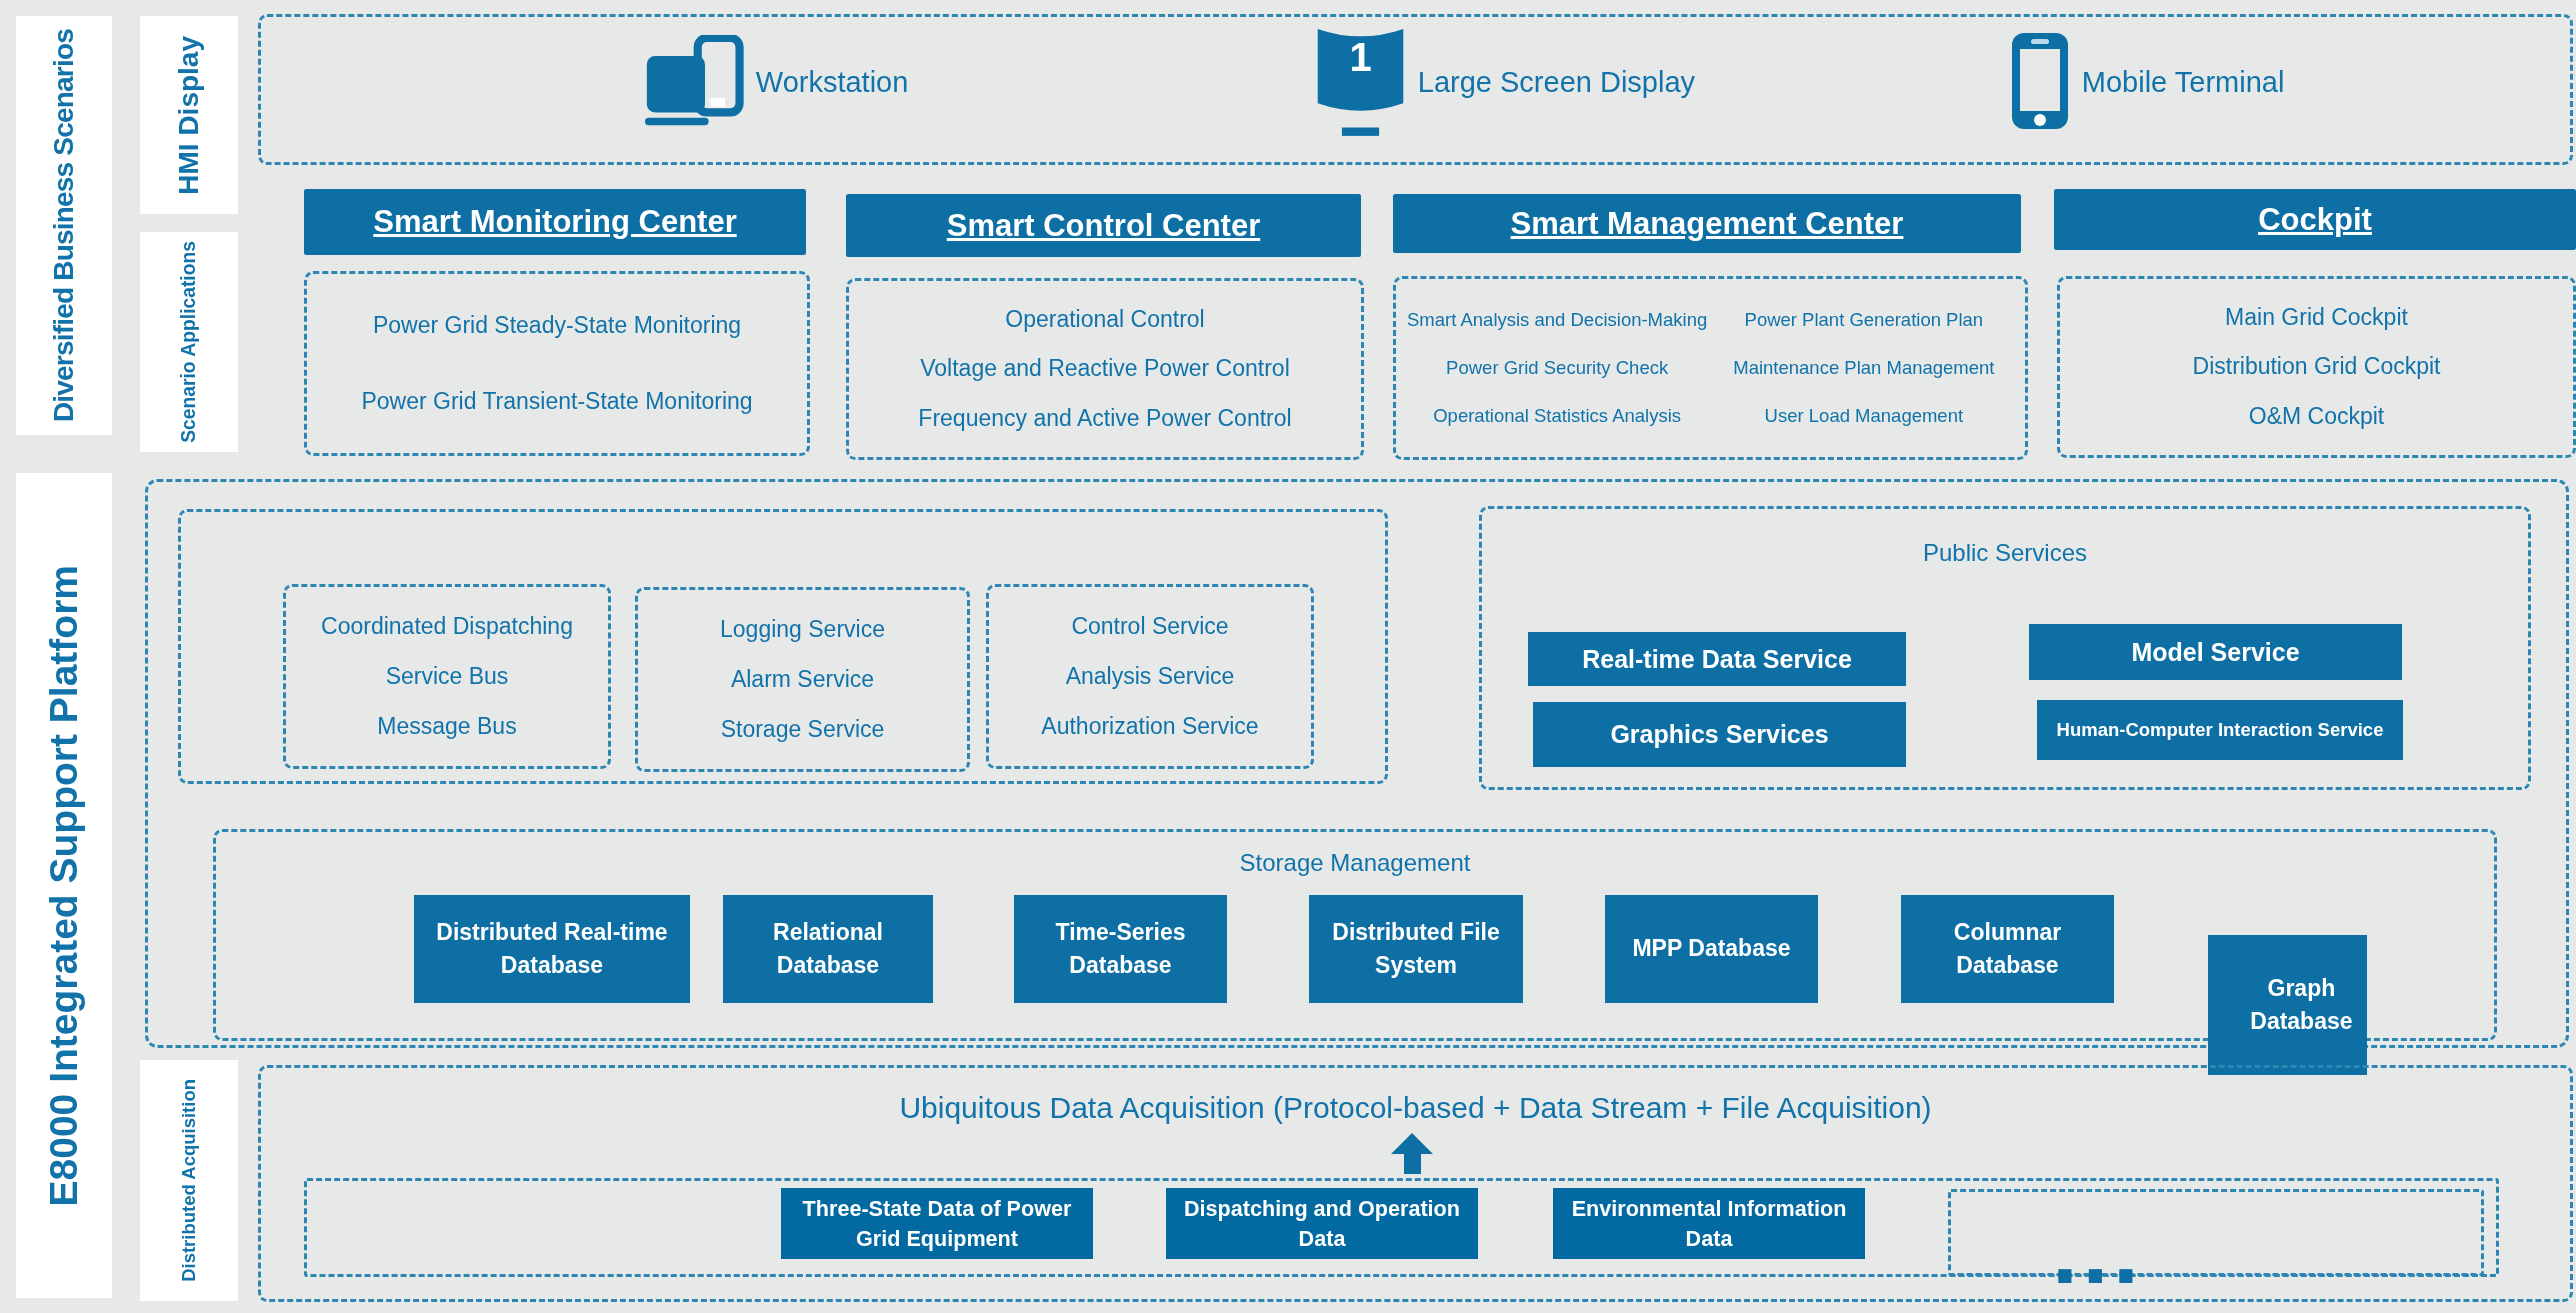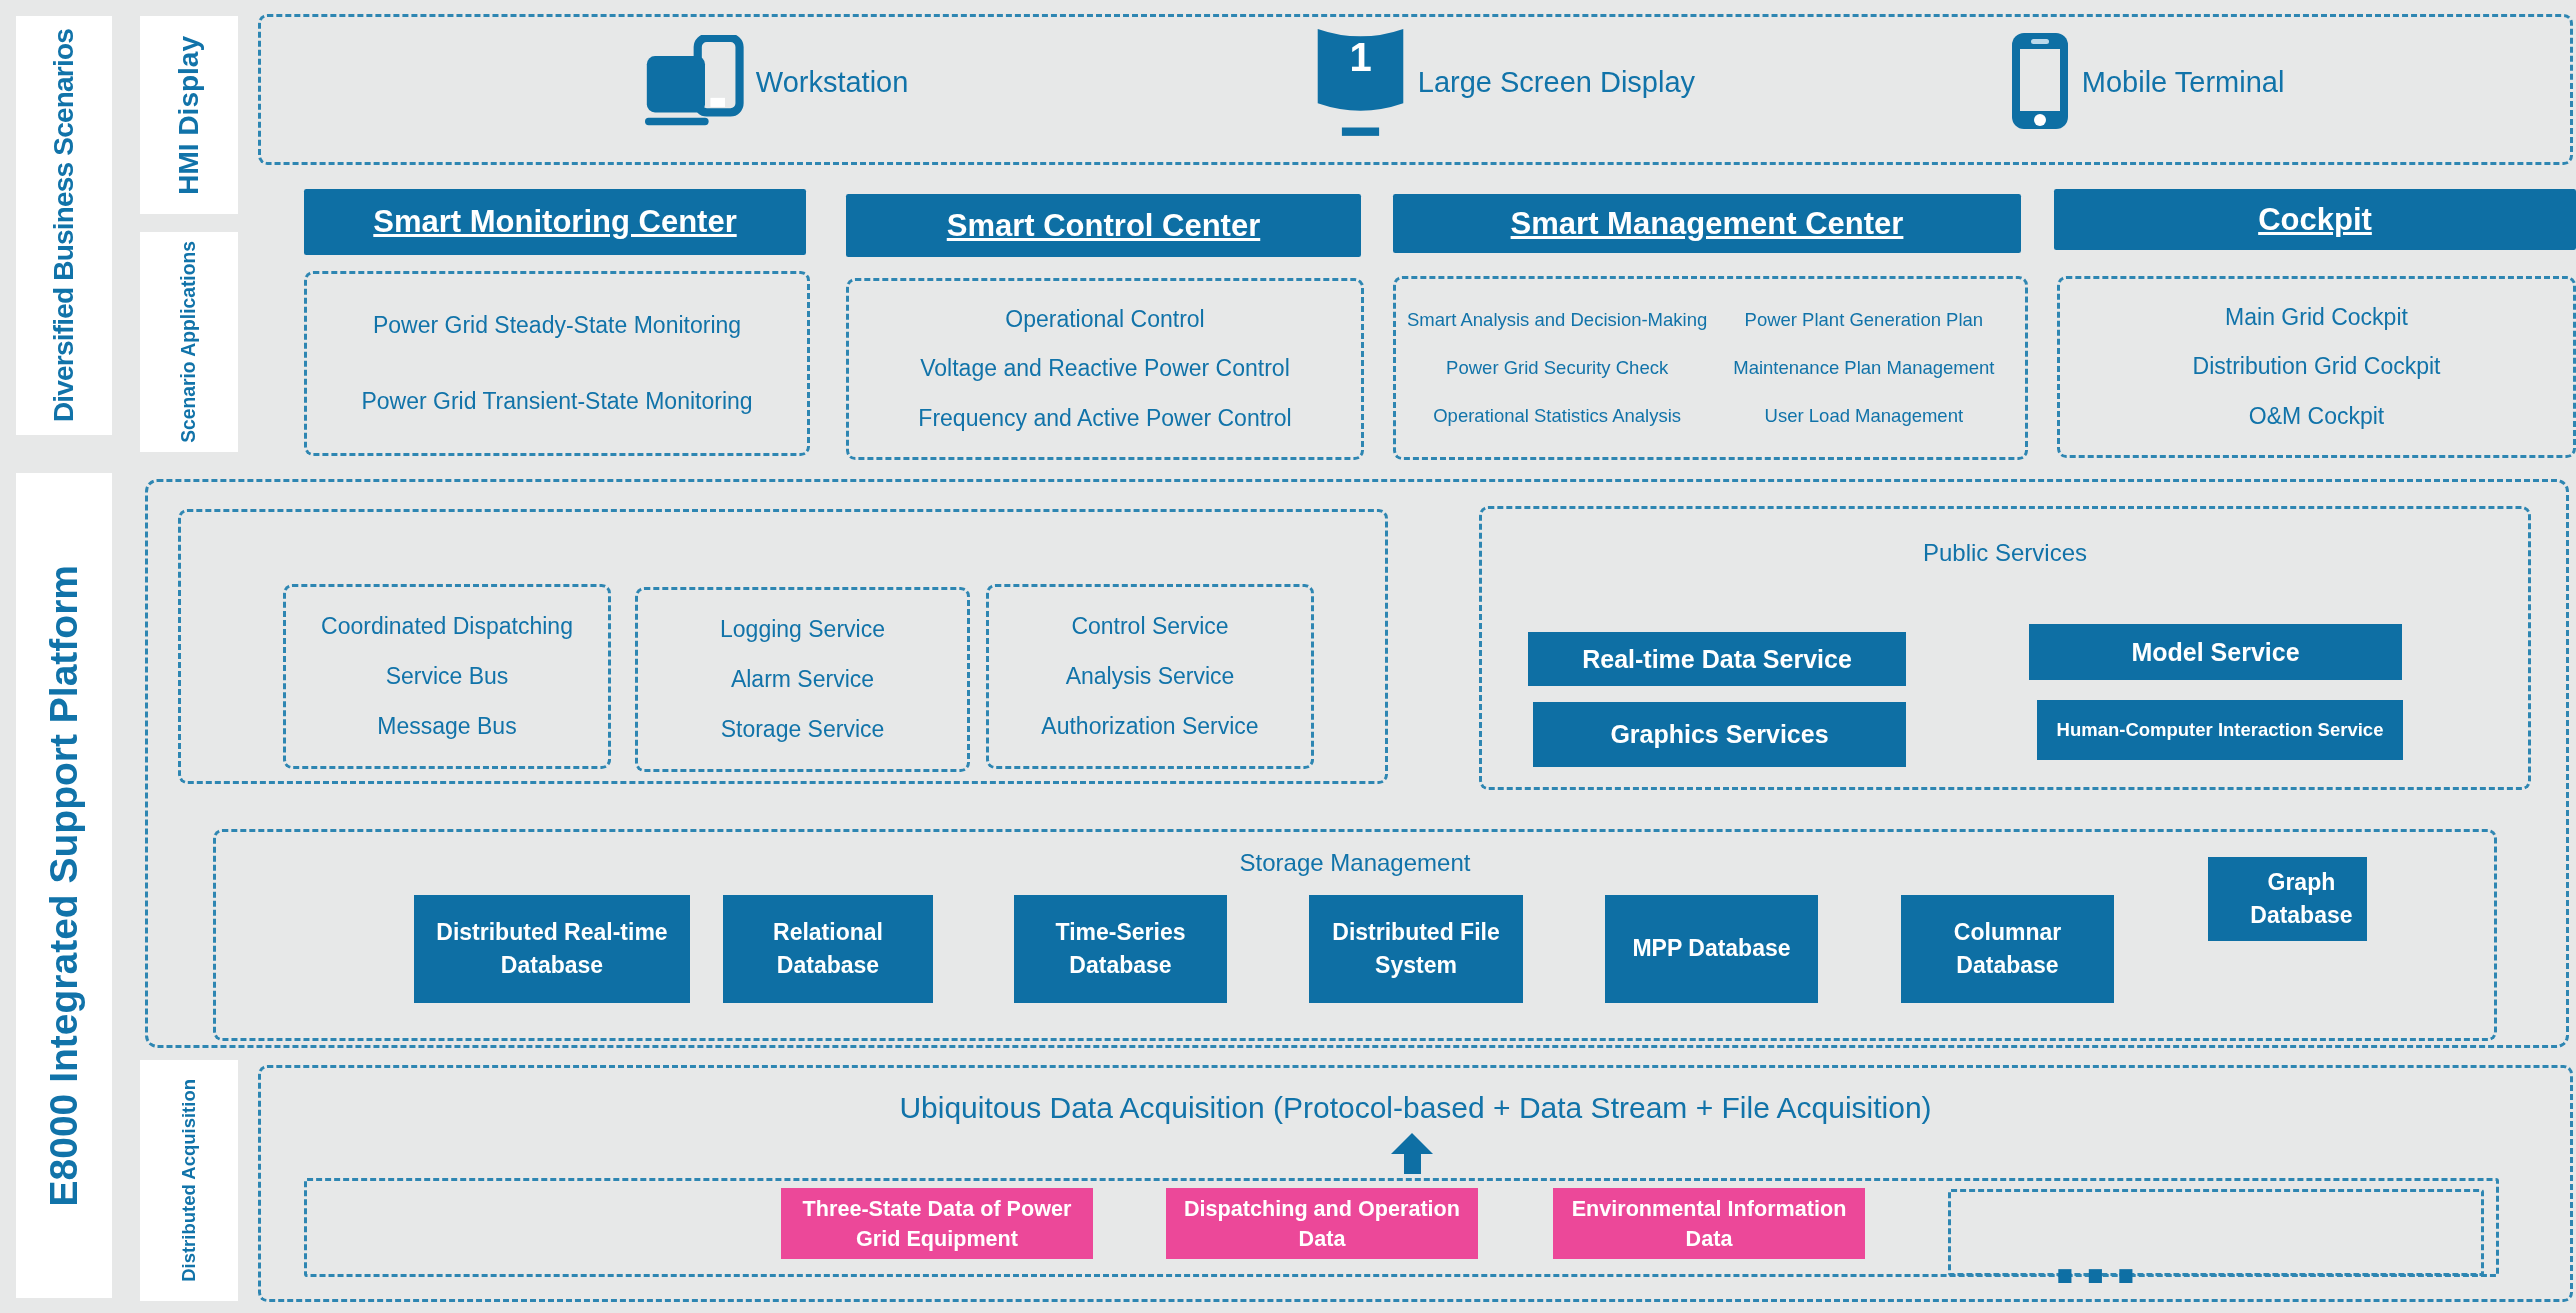--- a/index.html
+++ b/index.html
@@ -49,21 +49,21 @@
     font-weight:bold;font-size:23px;line-height:1.45;
     display:flex;align-items:center;justify-content:center;text-align:center;
     padding:4.6px 6.2px;
   }
   .pub-btn{
     position:absolute;box-sizing:border-box;background:#0e6fa4;color:#fff;
     font-weight:bold;display:flex;align-items:center;justify-content:center;
     text-align:center;
   }
   .acq-btn{
-    position:absolute;box-sizing:border-box;background:#ec4899;color:#fff;
+    position:absolute;box-sizing:border-box;background:#0369a1;color:#fff;
     font-weight:bold;font-size:21.6px;line-height:1.35;
     display:flex;align-items:center;justify-content:center;text-align:center;
   }
   .arrow-up{position:absolute;width:42px;display:flex;flex-direction:column;align-items:center;}
   .arrow-up .head{
     width:0;height:0;
     border-left:21px solid transparent;border-right:21px solid transparent;
     border-bottom:21.6px solid #0e6fa4;
   }
   .arrow-up .stem{width:17px;height:20px;background:#0e6fa4;}
@@ -198,21 +198,21 @@
 
   <div class="dash" style="left:213px;top:829px;width:2284px;height:212px;"></div>
   <div class="section-title" style="left:213px;top:849px;width:2284px;font-size:24px;">Storage Management</div>
 
   <div class="db-box" style="left:414px;top:895px;width:276px;height:108px;">Distributed Real-time Database</div>
   <div class="db-box" style="left:723px;top:895px;width:210px;height:108px;">Relational Database</div>
   <div class="db-box" style="left:1014px;top:895px;width:213px;height:108px;">Time-Series Database</div>
   <div class="db-box" style="left:1309px;top:895px;width:214px;height:108px;">Distributed File System</div>
   <div class="db-box" style="left:1605px;top:895px;width:213px;height:108px;">MPP Database</div>
   <div class="db-box" style="left:1901px;top:895px;width:213px;height:108px;">Columnar Database</div>
-  <div class="db-box" style="left:2208px;top:857px;width:159px;height:84px;padding-left:34px;">Graph Database</div>
+  <div class="db-box" style="left:2208px;top:935px;width:159px;height:140px;padding-left:34px;">Graph Database</div>
 
   <div class="dash" style="left:258px;top:1065px;width:2315px;height:237px;"></div>
   <div class="section-title" style="left:258px;top:1091px;width:2315px;font-size:30px;">Ubiquitous Data Acquisition (Protocol-based + Data Stream + File Acquisition)</div>
 
   <div class="arrow-up" style="left:1391px;top:1133px;">
     <div class="head"></div>
     <div class="stem"></div>
   </div>
 
   <div class="dash" style="left:304px;top:1178px;width:2195px;height:99px;border-radius:3.1px;"></div>

